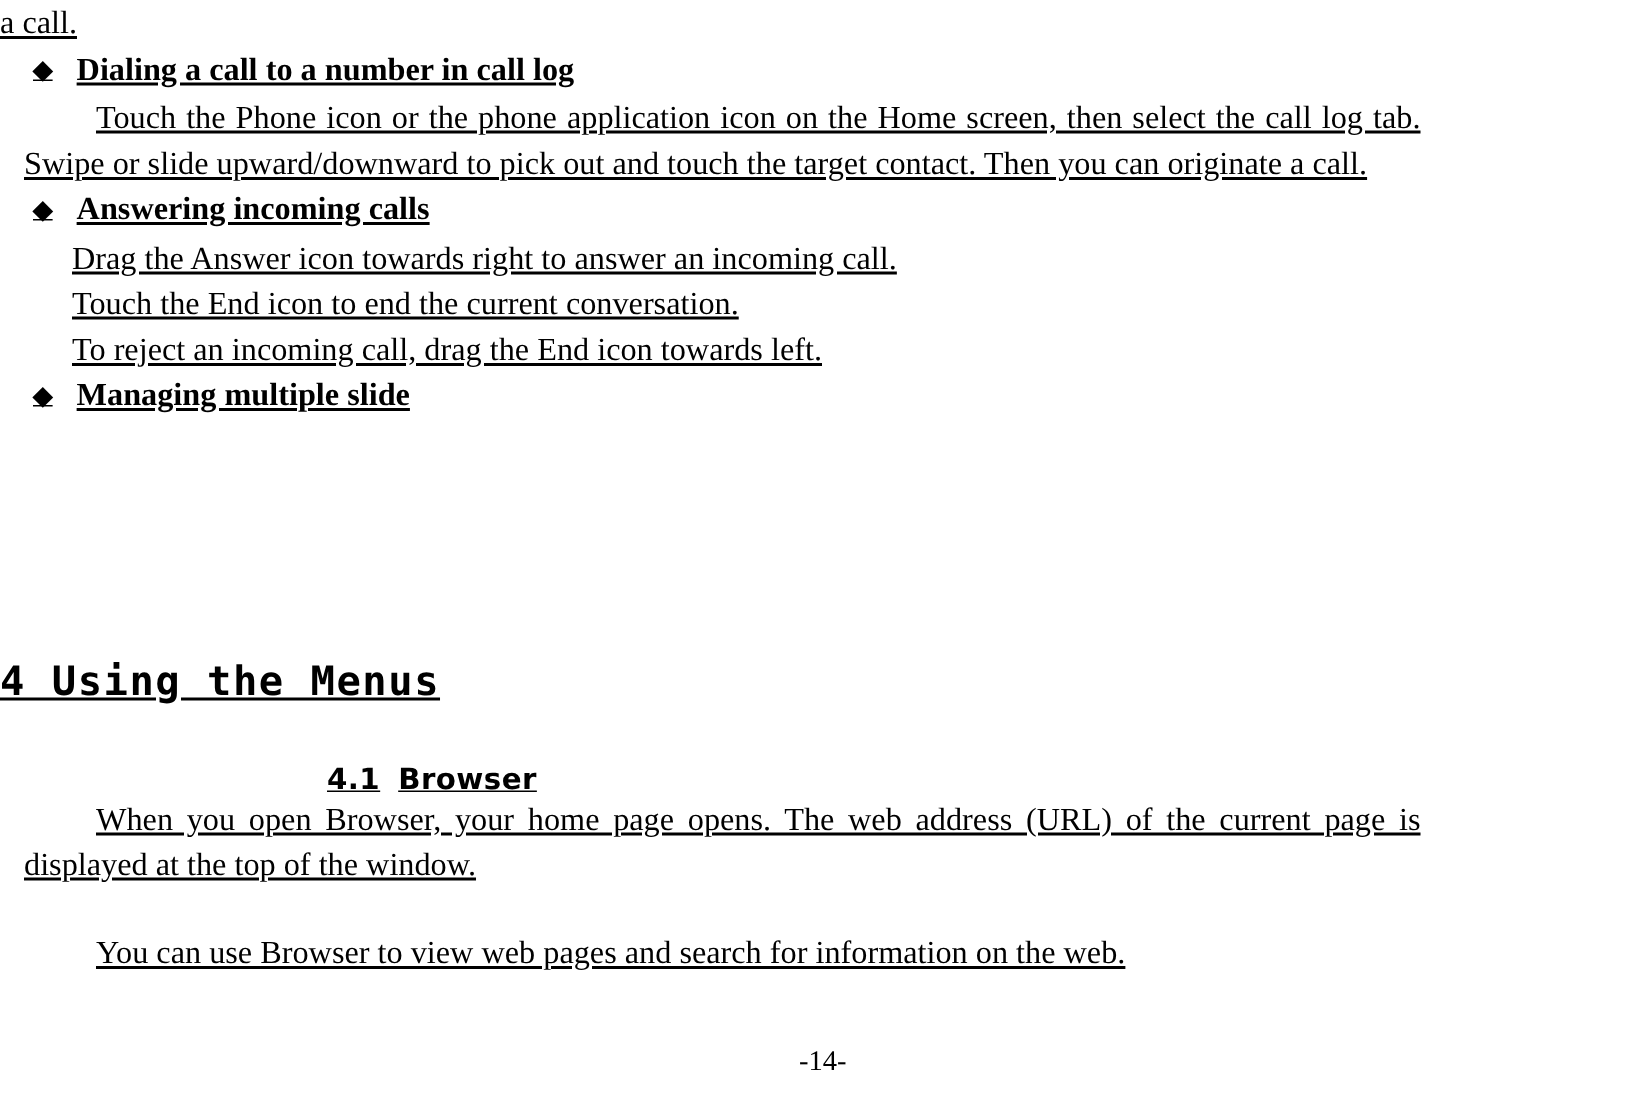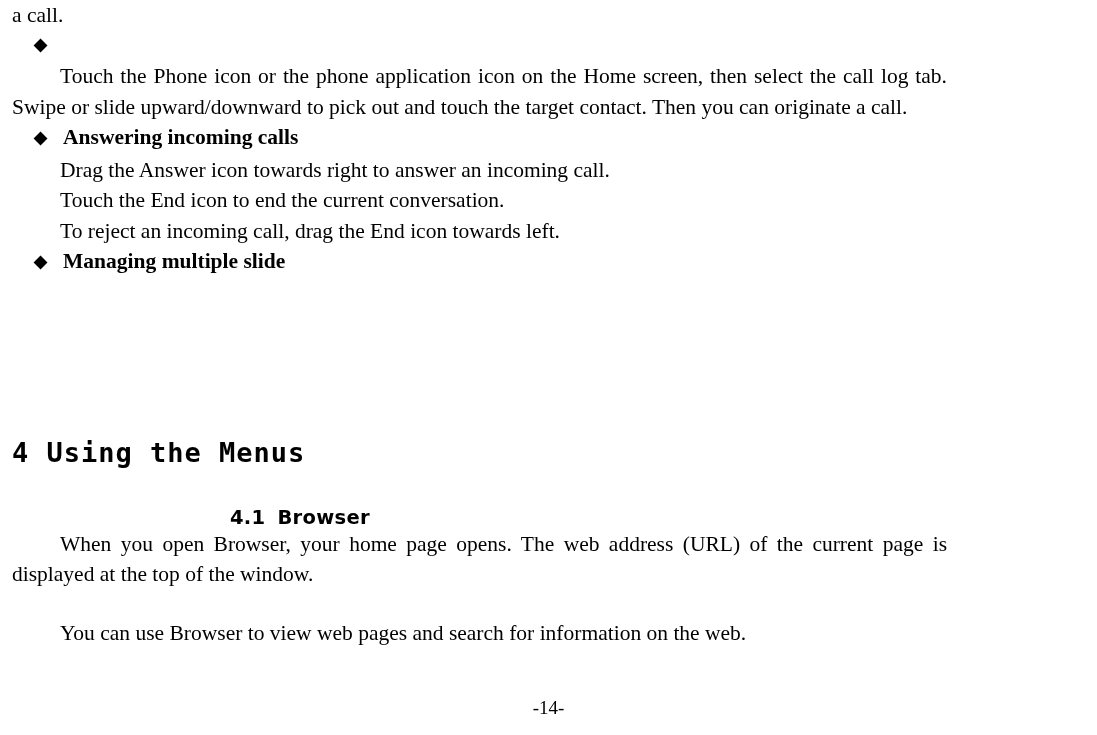--- a/index.html
+++ b/index.html
@@ -21,20 +21,21 @@
     height: 735px;
     box-sizing: border-box;
     padding: 0 0 0 0;
   }
   .body-text {
     font-family: "Liberation Serif", serif;
     font-size: 21.5px;
     line-height: 30.5px;
     text-align: justify;
     text-justify: inter-word;
+    margin-left: 16px;
   }
   .line-plain {
     font-family: "Liberation Serif", serif;
     font-size: 21.5px;
     line-height: 30.5px;
   }
   .indent {
     text-indent: 48px;
   }
   .bullet-head {
@@ -88,36 +89,38 @@
     position: absolute;
     bottom: 16px;
     left: 0;
     width: 100%;
     text-align: center;
     font-family: "Liberation Serif", serif;
     font-size: 19px;
   }
   .content-width {
     width: 947px;
-    padding-left: 12px;
+    padding-left: 0px;
     padding-right: 0px;
     box-sizing: border-box;
+    text-decoration: underline;
   }
 </style>
 </head>
 <body>
 
 <div class="page">
 
   <div class="content-width">
 
     <div class="line-plain">a call.</div>
 
     <div class="bullet-head">
       <span class="bullet-glyph">◆</span>
+      <span>Dialing a call to a number in call log</span>
     </div>
     <div class="body-text indent">Touch the Phone icon or the phone application icon on the Home screen, then select the call log tab. Swipe or slide upward/downward to pick out and touch the target contact. Then you can originate a call.</div>
 
     <div class="bullet-head">
       <span class="bullet-glyph">◆</span>
       <span>Answering incoming calls</span>
     </div>
     <div class="sub-line">Drag the Answer icon towards right to answer an incoming call.</div>
     <div class="sub-line">Touch the End icon to end the current conversation.</div>
     <div class="sub-line">To reject an incoming call, drag the End icon towards left.</div>

